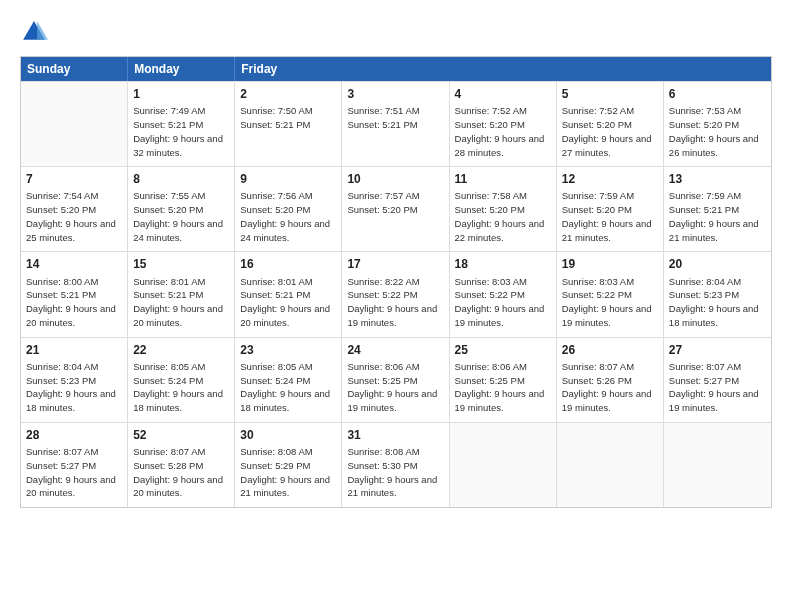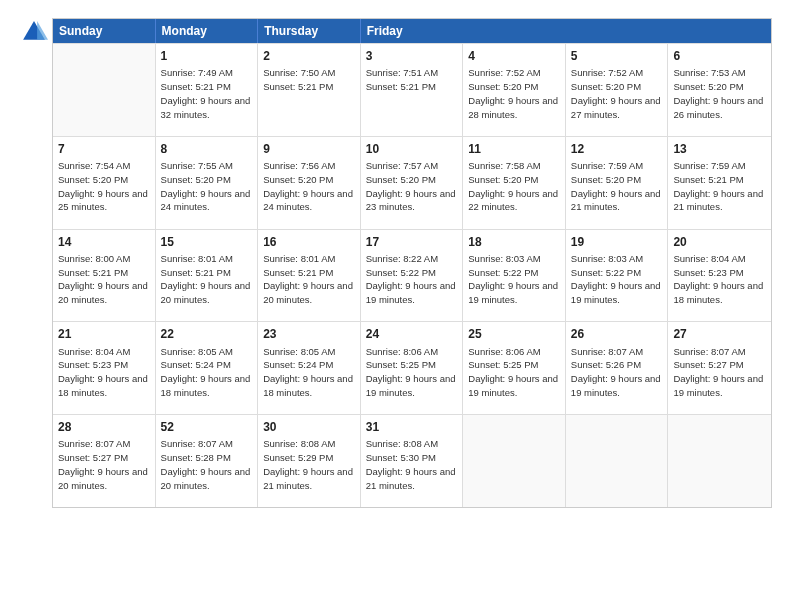--- a/index.html
+++ b/index.html
@@ -8,21 +8,21 @@
       height: 612px;
       font-family: Arial, sans-serif;
       background: #fff;
       overflow: hidden;
     }
     .page {
       width: 792px;
       height: 520px;
       padding: 18px 20px 12px 20px;
       display: flex;
-      flex-direction: row;
+      flex-direction: column;
     }
     .header {
       display: flex;
       justify-content: space-between;
       align-items: flex-start;
       margin-bottom: 10px;
     }
     .logo {
       display: flex;
       align-items: center;
@@ -123,21 +123,20 @@
     <div class="title-block">
       <div class="month-year"></div>
       <div class="location"></div>
     </div>
   </div>
 
   <div class="calendar">
     <div class="cal-header" id="cal-header-row">
         <div class="cal-header-cell">Sunday</div>
         <div class="cal-header-cell">Monday</div>
-        <div class="cal-header-cell">Thursday</div>
         <div class="cal-header-cell">Friday</div>
       </div>
     <div class="cal-body" id="cal-body">
         <div class="cal-row">
           <div class="cal-cell empty"></div>
           <div class="cal-cell">
         <span class="day-num">1</span>
         <span class="info">Sunrise: 7:49 AM</span><br>
         <span class="info">Sunset: 5:21 PM</span><br>
         <span class="info">Daylight: 9 hours and 32 minutes.</span>
@@ -187,21 +186,20 @@
           <div class="cal-cell">
         <span class="day-num">9</span>
         <span class="info">Sunrise: 7:56 AM</span><br>
         <span class="info">Sunset: 5:20 PM</span><br>
         <span class="info">Daylight: 9 hours and 24 minutes.</span>
       </div>
           <div class="cal-cell">
         <span class="day-num">10</span>
         <span class="info">Sunrise: 7:57 AM</span><br>
         <span class="info">Sunset: 5:20 PM</span><br>
-        <span class="info">Daylight: 9 hours and 23 minutes.</span>
       </div>
           <div class="cal-cell">
         <span class="day-num">11</span>
         <span class="info">Sunrise: 7:58 AM</span><br>
         <span class="info">Sunset: 5:20 PM</span><br>
         <span class="info">Daylight: 9 hours and 22 minutes.</span>
       </div>
           <div class="cal-cell">
         <span class="day-num">12</span>
         <span class="info">Sunrise: 7:59 AM</span><br>

